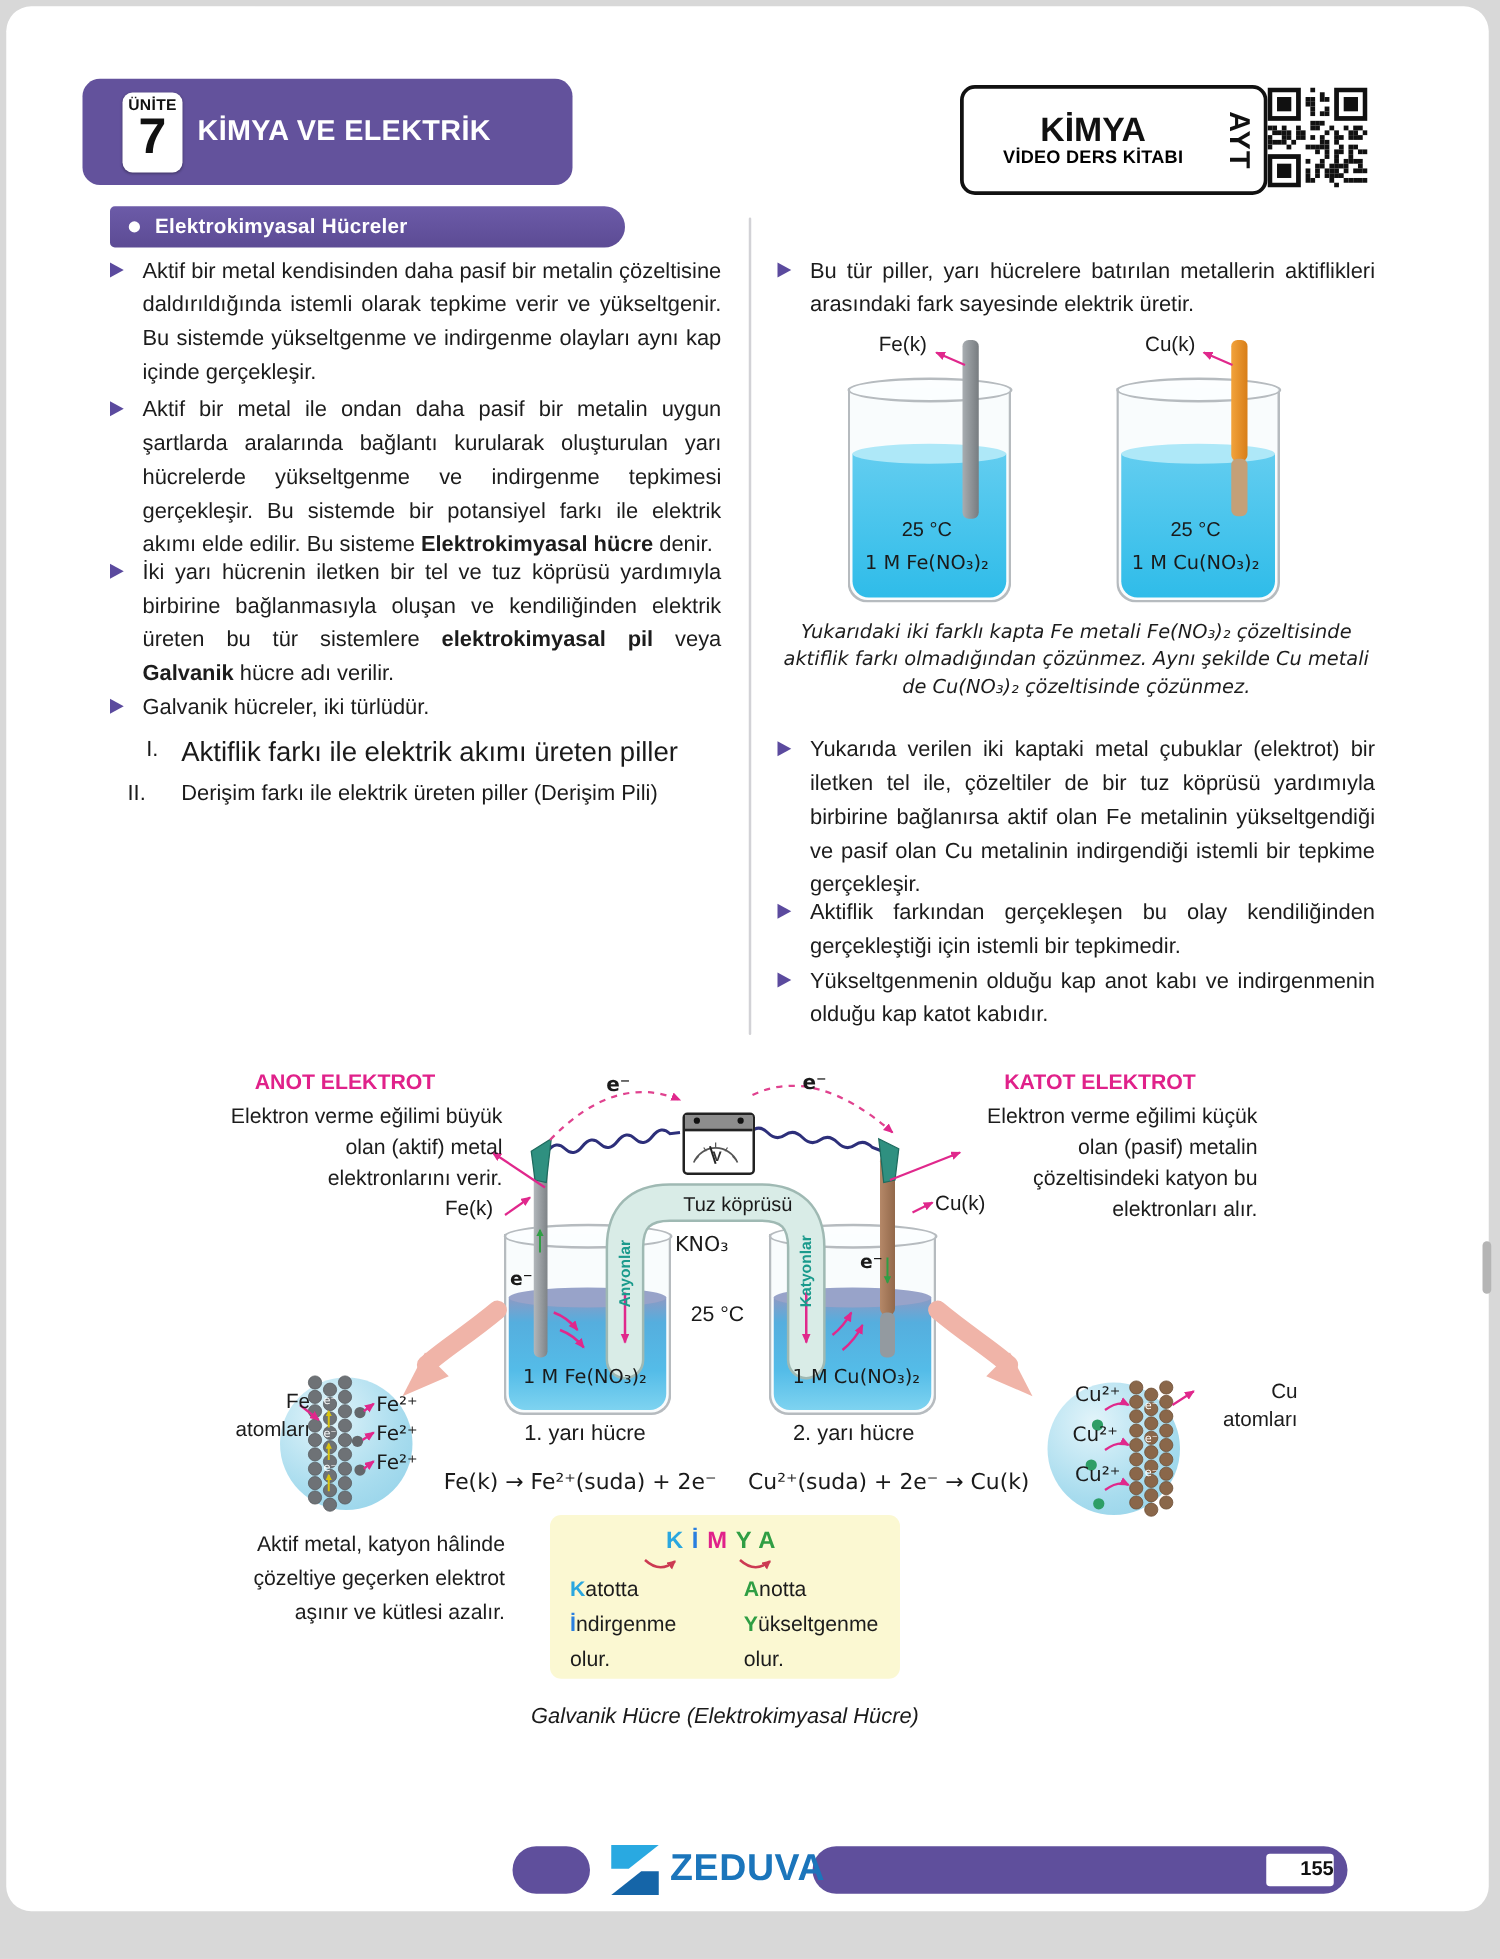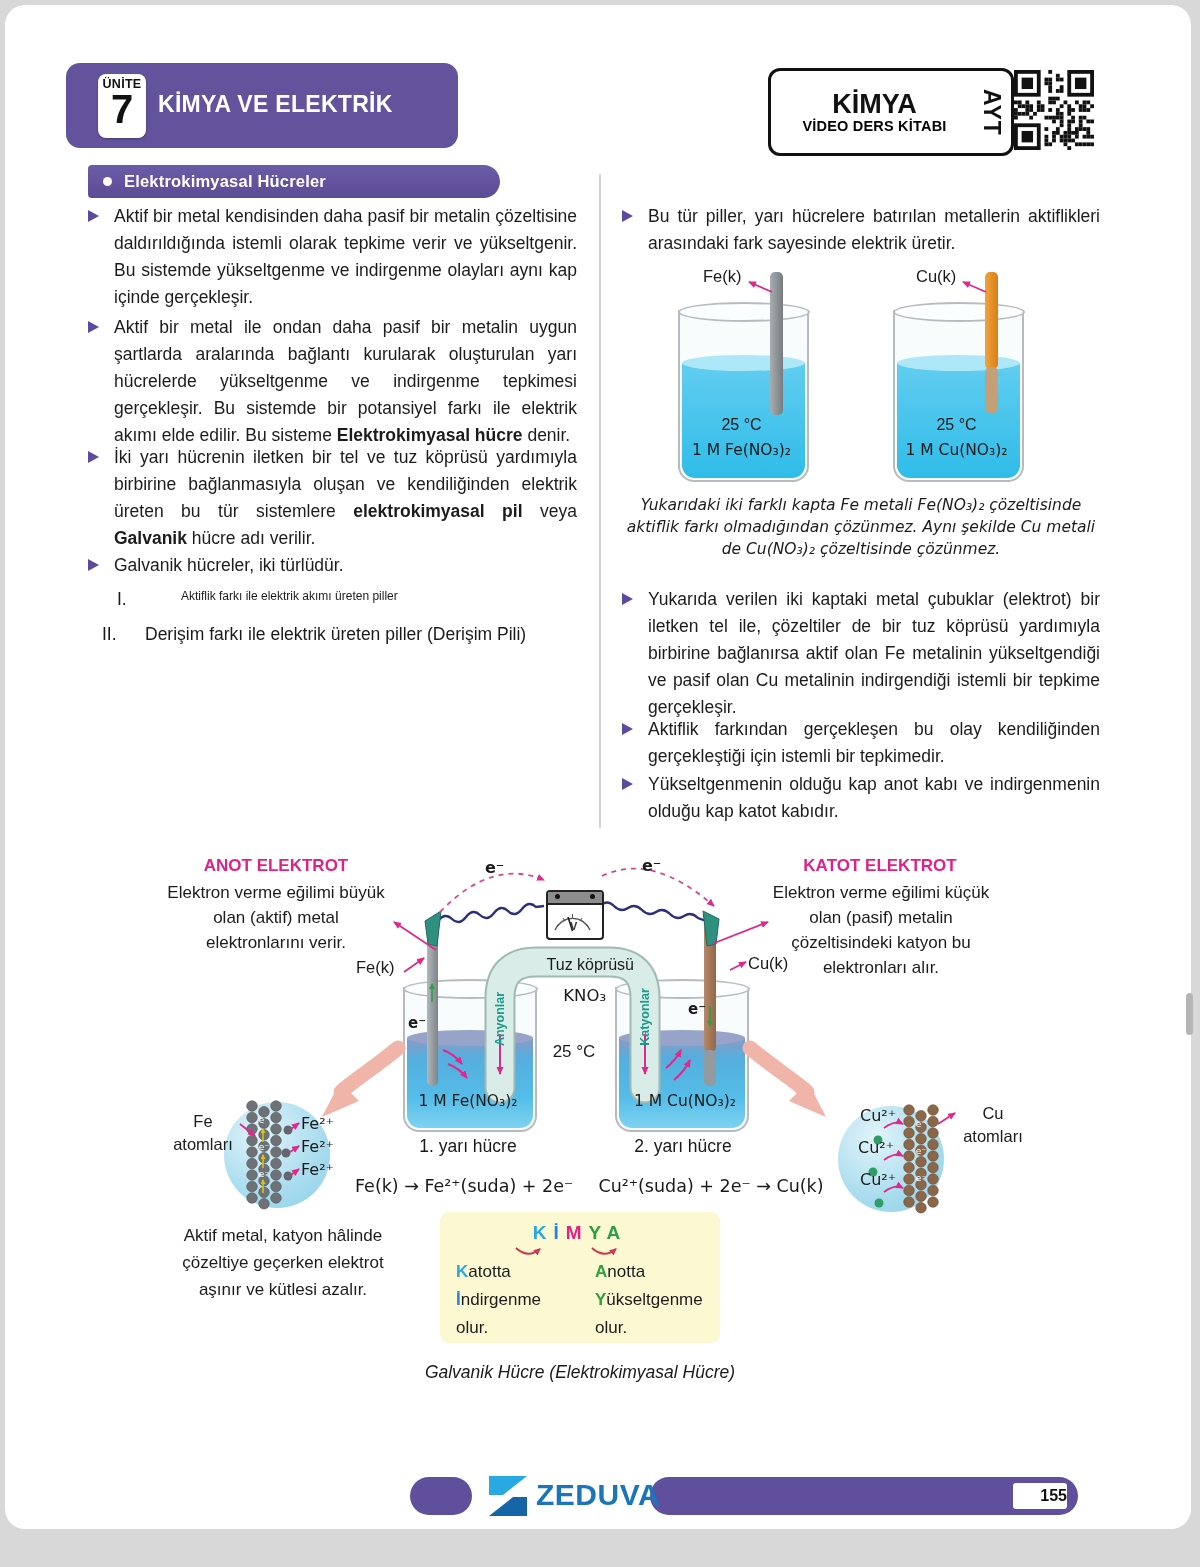--- a/index.html
+++ b/index.html
@@ -16,21 +16,21 @@
   .secbar .dot{width:9px;height:9px;border-radius:50%;background:#fff;margin:0 12px 0 15px;}
   .secbar .lbl{font-size:16.5px;font-weight:700;letter-spacing:0.2px;}
   .beaker{position:absolute;border:2.5px solid #b6bbbf;border-top:none;border-radius:0 0 16px 16px;background:rgba(242,248,250,0.45);}
   .beaker .rim{position:absolute;left:-2.5px;right:-2.5px;top:-8px;height:16px;border:2.5px solid #b6bbbf;border-radius:50%;background:rgba(252,254,255,0.85);}
   .liq1{position:absolute;left:2px;right:2px;bottom:2px;border-radius:0 0 13px 13px;background:linear-gradient(#62cdf0,#2fbce9);}
   .liq1 .surf{position:absolute;left:0;right:0;top:-8px;height:16px;border-radius:50%;background:#aee8f8;}
   .liq2{position:absolute;left:2px;right:2px;bottom:2px;border-radius:0 0 13px 13px;background:linear-gradient(#8d9ac4 0%,#55aede 22%,#54bce8 65%,#7ed3f0 100%);}
   .liq2 .surf{position:absolute;left:0;right:0;top:-8px;height:16px;border-radius:50%;background:#98a3c9;}
   .rod{position:absolute;border-radius:5px;}
   .circle-zone{position:absolute;border-radius:50%;background:radial-gradient(circle at 35% 30%,#e2f4fa,#a8dcee 60%,#8fd0e8);}
-  .note{position:absolute;text-align:center;font-size:17px;line-height:27px;color:#1c1c1c;}
+  .note{position:absolute;text-align:right;font-size:17px;line-height:27px;color:#1c1c1c;}
   .vt{position:absolute;left:546px;top:890px;width:54px;height:46px;background:#fff;border:2.5px solid #222;border-radius:4px;z-index:4;}
   .vt .cap{position:absolute;left:0;right:0;top:0;height:11px;background:#8d8d8d;border-bottom:2px solid #222;}
   .vt .cap i{position:absolute;top:2px;width:5px;height:5px;border-radius:50%;background:#111;}
   .kbox{position:absolute;left:440px;top:1212px;width:280px;height:131px;background:#fbf8d2;border-radius:9px;}
   .footpill{position:absolute;background:#5f4f9c;border-radius:19px;height:38px;top:1477px;}
   .pgbox{position:absolute;background:#fff;border-radius:3px;width:54px;height:26px;top:1483px;left:1013px;display:flex;align-items:center;justify-content:flex-end;font-weight:700;font-size:16px;color:#111;}
   svg{position:absolute;left:0;top:0;}
 </style>
 </head>
 <body>
@@ -199,21 +199,21 @@
   </div>
   <div class="p" style="left:88px;top:444px;width:489px;">
     <span class="mk"></span>
     <span class="body"><span>İki yarı hücrenin iletken bir tel ve tuz köprüsü yardımıyla birbirine bağlanmasıyla oluşan ve kendiliğinden elektrik üreten bu tür sistemlere </span><b>elektrokimyasal pil</b><span> veya </span><b>Galvanik</b><span> hücre adı verilir.</span></span>
   </div>
   <div class="p" style="left:88px;top:552px;width:489px;">
     <span class="mk"></span>
     <span class="body">Galvanik hücreler, iki türlüdür.</span>
   </div>
   <div class="t" style="left:117px;top:589px;font-size:17.5px;">I.</div>
-  <div class="t" style="left:145px;top:589px;font-size:12px;margin-left:36px;">Aktiflik farkı ile elektrik akımı üreten piller</div>
+  <div class="t" style="left:145px;top:589px;font-size:22px;">Aktiflik farkı ile elektrik akımı üreten piller</div>
   <div class="t" style="left:102px;top:624px;font-size:17.5px;">II.</div>
   <div class="t" style="left:145px;top:624px;font-size:17.5px;">Derişim farkı ile elektrik üreten piller (Derişim Pili)</div>
 
   <div class="p" style="left:622px;top:203px;width:478px;">
     <span class="mk"></span>
     <span class="body">Bu tür piller, yarı hücrelere batırılan metallerin aktiflikleri arasındaki fark sayesinde elektrik üretir.</span>
   </div>
 
   <div class="beaker" style="left:678px;top:310px;width:127px;height:170px;">
     <div class="rim"></div>
@@ -450,21 +450,21 @@
       <div>çözeltisindeki katyon bu</div>
       <div>elektronları alır.</div>
   </div>
 
   <div class="t formula" style="left:485px;top:858px;font-size:16px;font-weight:700;z-index:6;">e⁻</div>
   <div class="t formula" style="left:642px;top:856px;font-size:16px;font-weight:700;z-index:6;">e⁻</div>
   <div class="t" style="left:356px;top:958px;font-size:16.5px;z-index:6;">Fe(k)</div>
   <div class="t" style="left:748px;top:954px;font-size:16.5px;z-index:6;">Cu(k)</div>
 
   <div class="t" style="left:512px;top:956px;width:122px;text-align:right;font-size:16px;z-index:6;">Tuz köprüsü</div>
-  <div class="t formula" style="left:540px;top:986px;width:66px;text-align:right;font-size:16.5px;z-index:6;">KNO₃</div>
+  <div class="t formula" style="left:540px;top:986px;width:66px;text-align:left;font-size:16.5px;z-index:6;">KNO₃</div>
   <div class="t" style="left:500px;top:1012px;font-size:12.5px;font-weight:700;color:#1a9a8c;transform:translate(-50%,0) rotate(-90deg);transform-origin:center;z-index:6;">Anyonlar</div>
   <div class="t" style="left:645px;top:1010px;font-size:12.5px;font-weight:700;color:#1a9a8c;transform:translate(-50%,0) rotate(-90deg);transform-origin:center;z-index:6;">Katyonlar</div>
   <div class="t" style="left:545px;top:1042px;width:58px;text-align:center;font-size:17px;z-index:6;">25 °C</div>
 
   <div class="t formula" style="left:408px;top:1014px;font-size:15px;font-weight:700;z-index:6;">e⁻</div>
   <div class="t formula" style="left:688px;top:1000px;font-size:15px;font-weight:700;z-index:6;">e⁻</div>
 
   <div class="t formula" style="left:403px;top:1092px;width:130px;text-align:center;font-size:15.5px;z-index:6;">1 M Fe(NO₃)₂</div>
   <div class="t formula" style="left:620px;top:1092px;width:130px;text-align:center;font-size:15.5px;z-index:6;">1 M Cu(NO₃)₂</div>
   <div class="t" style="left:403px;top:1136px;width:130px;text-align:center;font-size:17.5px;z-index:6;">1. yarı hücre</div>

